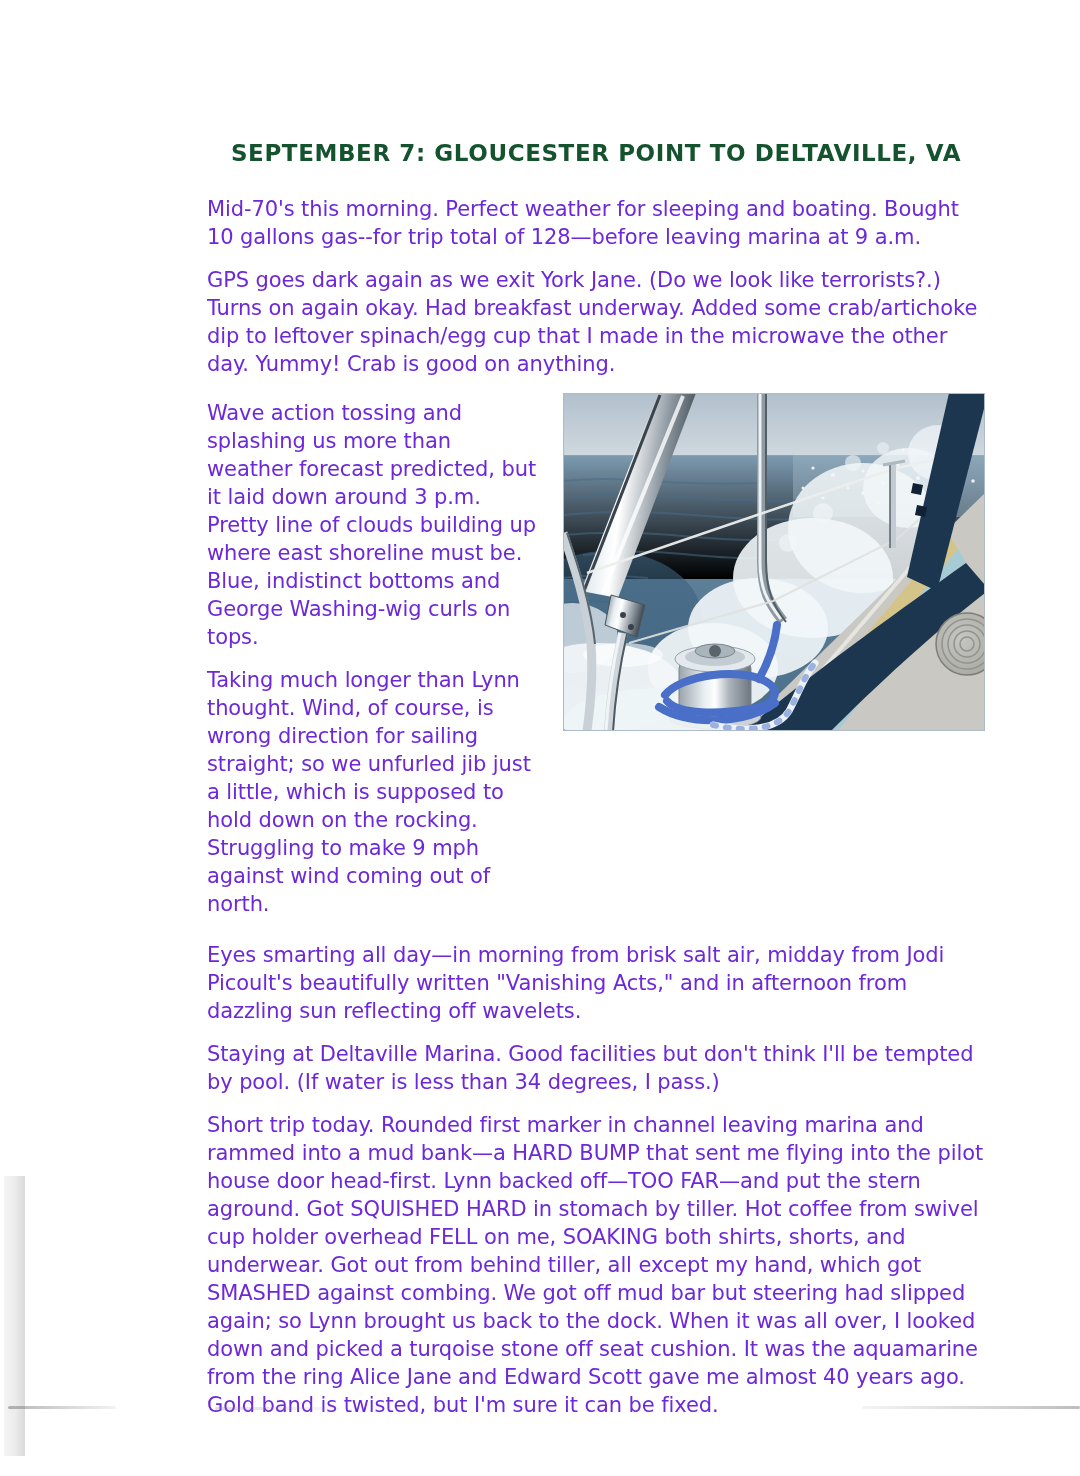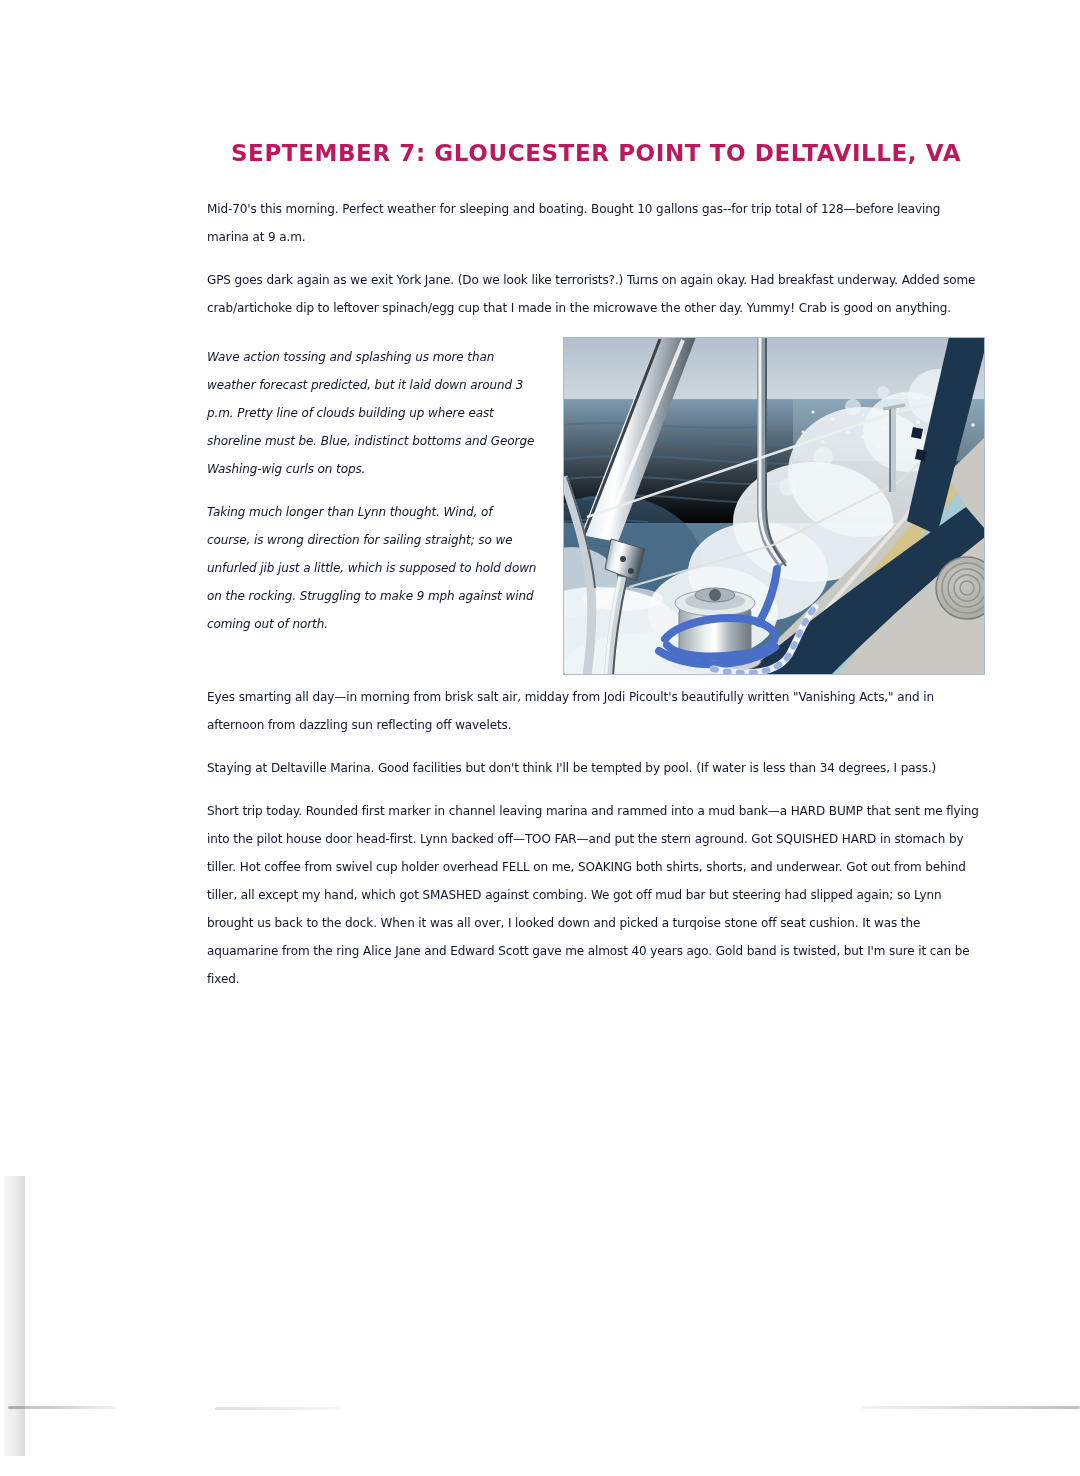--- a/index.html
+++ b/index.html
@@ -1,24 +1,24 @@
 <!DOCTYPE html>
 <html><head>
 <meta charset="utf-8">
 <style>
   html,body{margin:0;padding:0;background:#ffffff;}
   .page{position:relative;width:1080px;height:1476px;background:#ffffff;overflow:hidden;
         font-family:"DejaVu Sans",sans-serif;}
   .content{position:absolute;left:207px;top:138px;width:778px;}
   .entry-heading{font-size:23px;line-height:30px;font-weight:bold;text-align:center;
-        color:#be185d;letter-spacing:.6px;margin:0 0 27px 0;}
+        color:#14532d;letter-spacing:.6px;margin:0 0 27px 0;}
   .entry-heading.second{margin-top:36px;}
-  .content p{margin:0 0 15px 0;font-size:12px;line-height:28px;color:#0f172a;
+  .content p{margin:0 0 15px 0;font-size:21px;line-height:28px;color:#6d28d9;
         letter-spacing:-.1px;}
-  .photo-row{display:flex;justify-content:space-between;align-items:flex-start;margin:0 0 8px 0;font-style:italic;}
+  .photo-row{display:flex;justify-content:space-between;align-items:flex-start;margin:0 0 8px 0;}
   .col-text{width:332px;padding-top:6px;}
   .photo{margin:0;width:422px;height:338px;}
   .photo svg{display:block;width:422px;height:338px;}
   
   .scan-bar{position:absolute;left:4px;top:1176px;width:21px;height:280px;
         background:linear-gradient(to right,#f5f5f5 0%,#ebebeb 55%,#dadada 100%);}
   .scan-line{position:absolute;height:3px;border-radius:2px;}
   .seg1{left:8px;top:1406px;width:108px;
         background:linear-gradient(to right,rgba(110,110,110,.5),rgba(150,150,150,.12));}
   .seg2{left:215px;top:1407px;width:125px;

